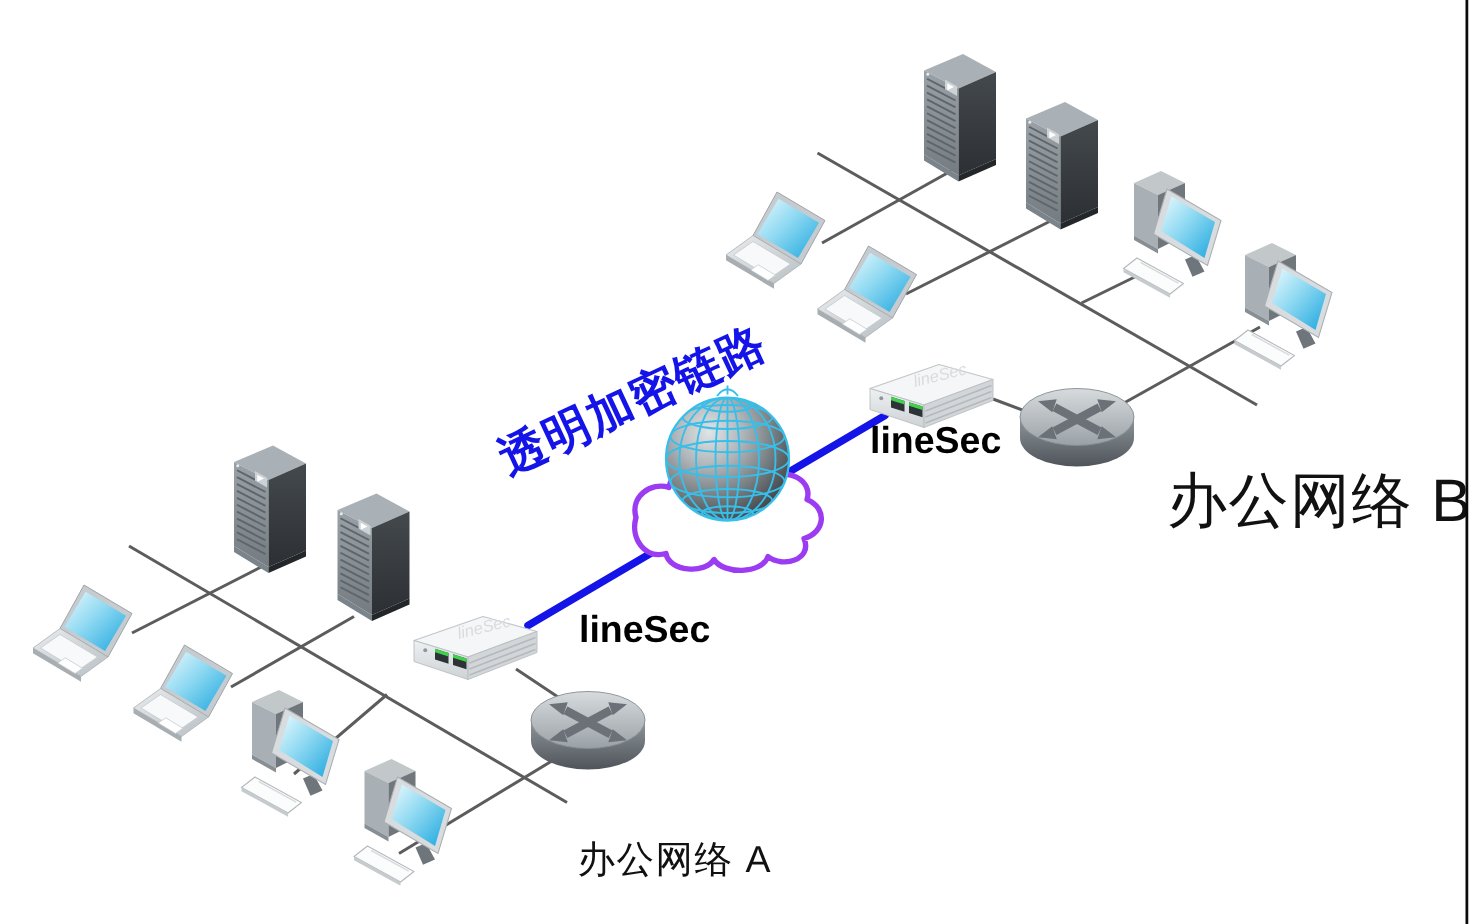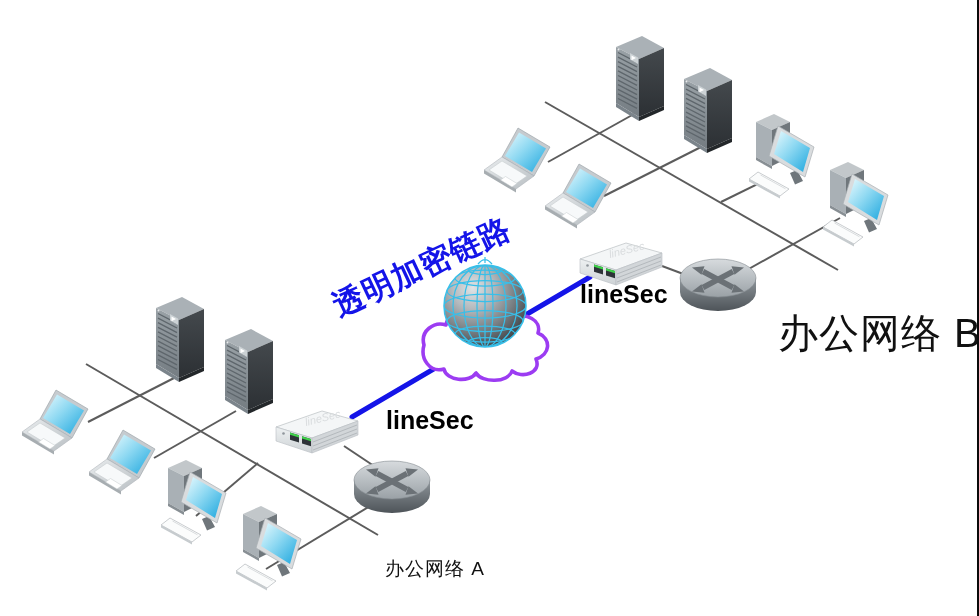--- a/index.html
+++ b/index.html
@@ -10,21 +10,21 @@
   }
   #stage{position:absolute;left:0;top:0;width:979px;height:616px;}
   svg{position:absolute;left:0;top:0;}
   .cable{stroke:var(--cable-gray,#5c5c5c);stroke-width:2;fill:none;}
   .blue-link{stroke:var(--link-blue,#1414e8);stroke-width:5;stroke-linecap:round;fill:none;}
   .cloud-shape{fill:#ffffff;stroke:var(--cloud-purple,#9c3cf2);stroke-width:3.6;stroke-linejoin:round;}
   .globe-grid{stroke:var(--globe-grid,#38bfe9);stroke-width:1.25;fill:none;}
   .globe-rim{stroke:var(--globe-grid,#38bfe9);stroke-width:1.5;fill:none;}
   .overlay-label{position:absolute;color:var(--label-black,#111);white-space:nowrap;}
   .linesec-label{font-size:25px;font-weight:bold;color:#000;}
-  .net-label{font-size:19px;font-weight:500;letter-spacing:1px;}
+  .net-label{font-size:25px;font-weight:500;letter-spacing:1px;}
   .link-label{
     font-size:31px;font-weight:bold;color:var(--link-blue,#1414e8);
     transform:rotate(-25deg);transform-origin:0 50%;letter-spacing:1px;
   }
   .right-border{position:absolute;top:0;right:0;width:2px;height:616px;background:#0a0a0a;}
 </style>
 </head>
 <body>
 
 <div id="stage">

